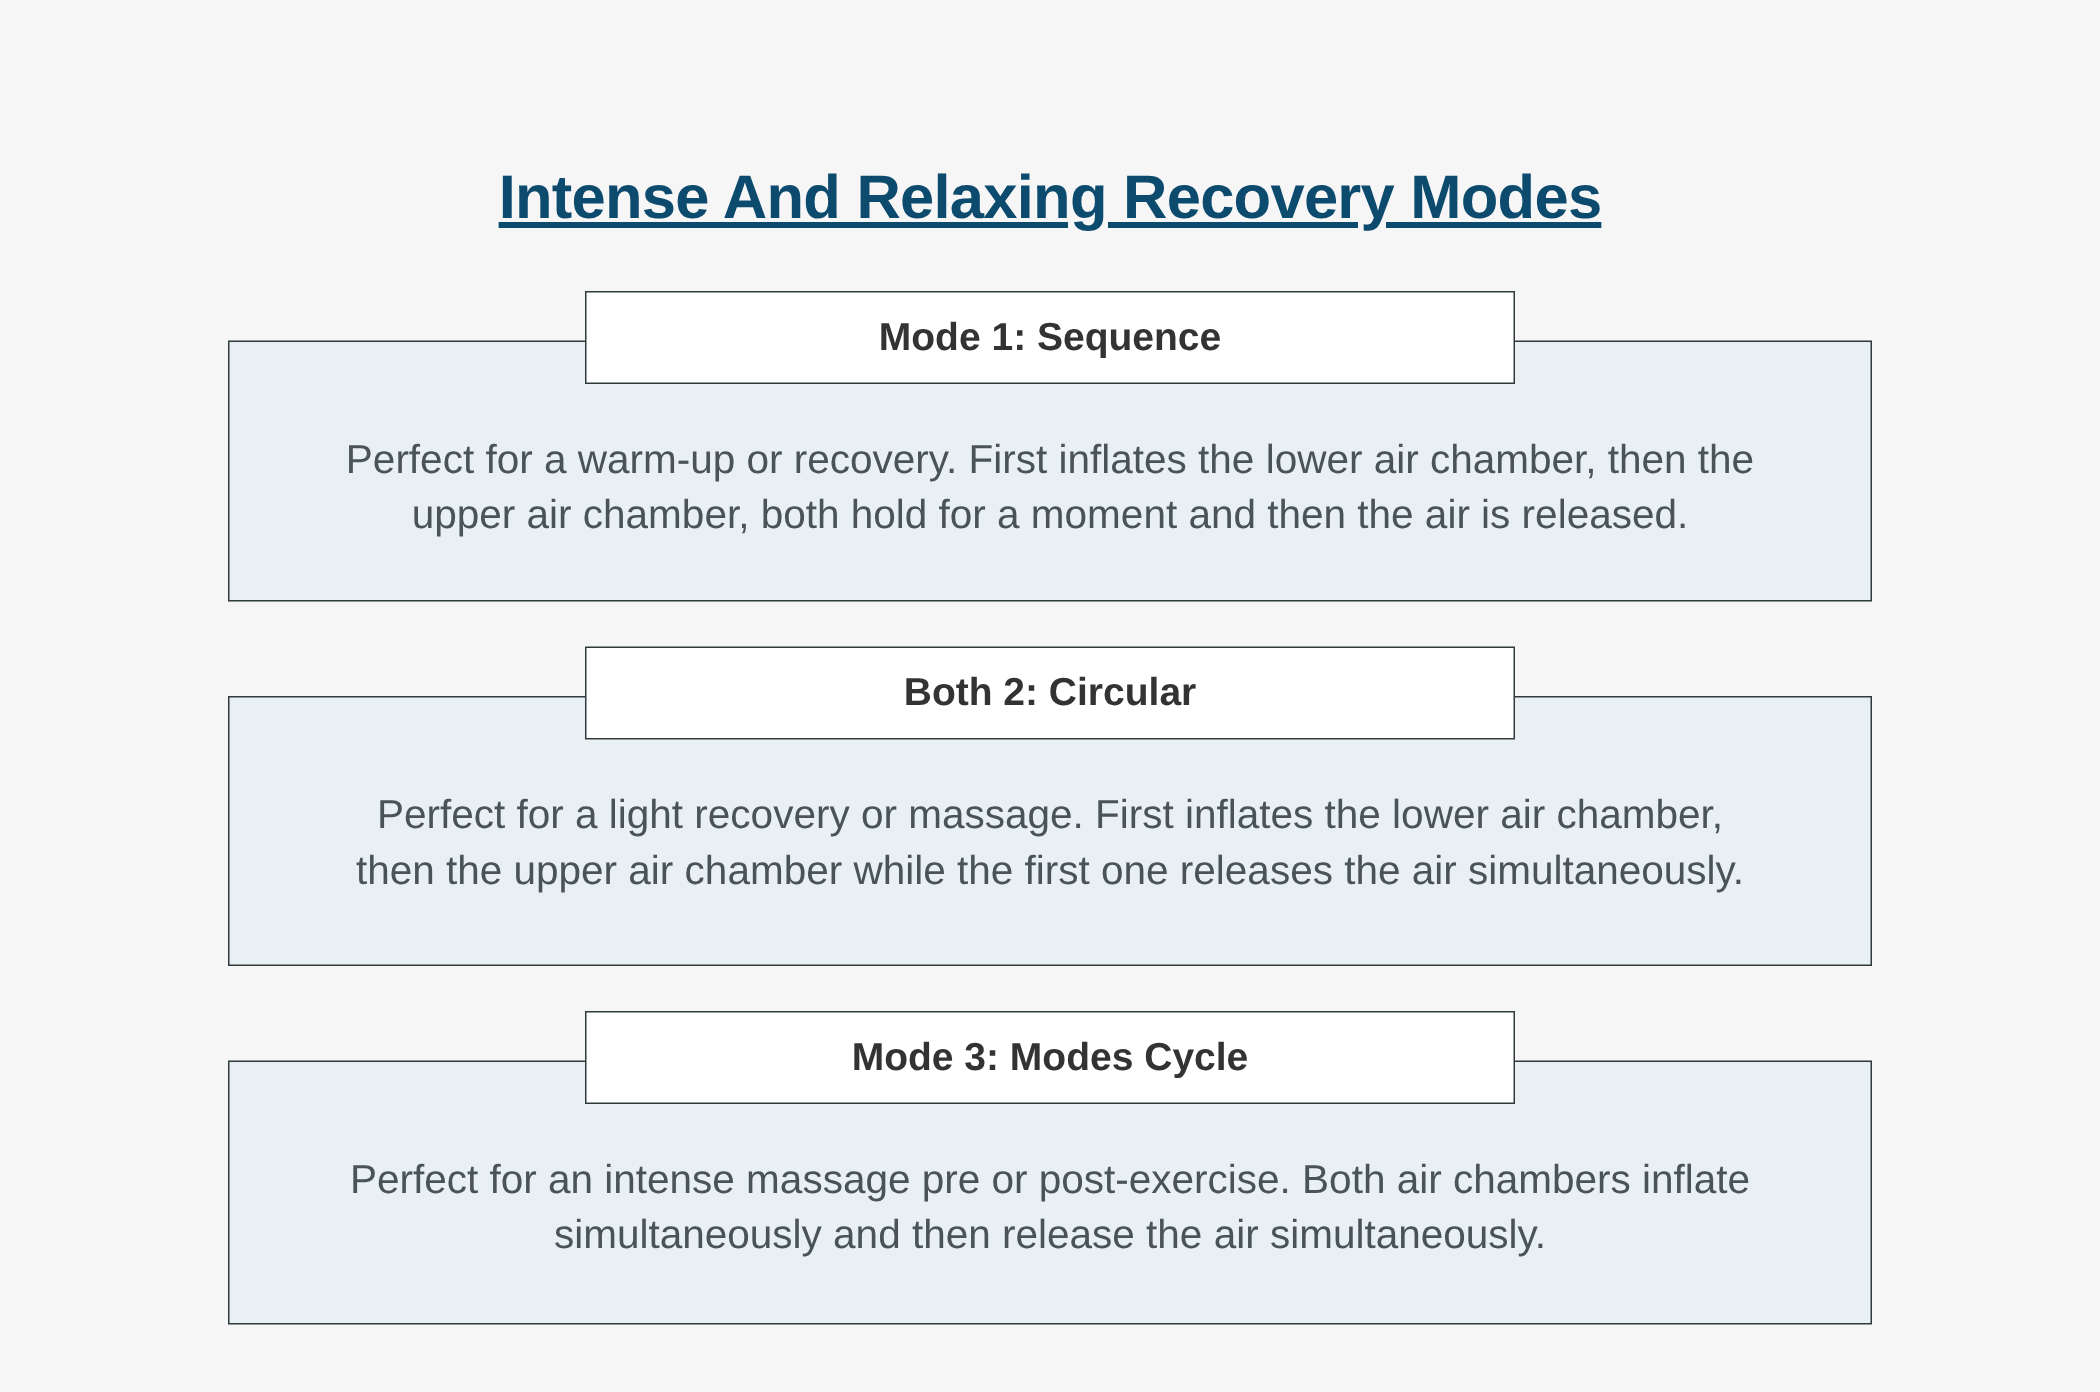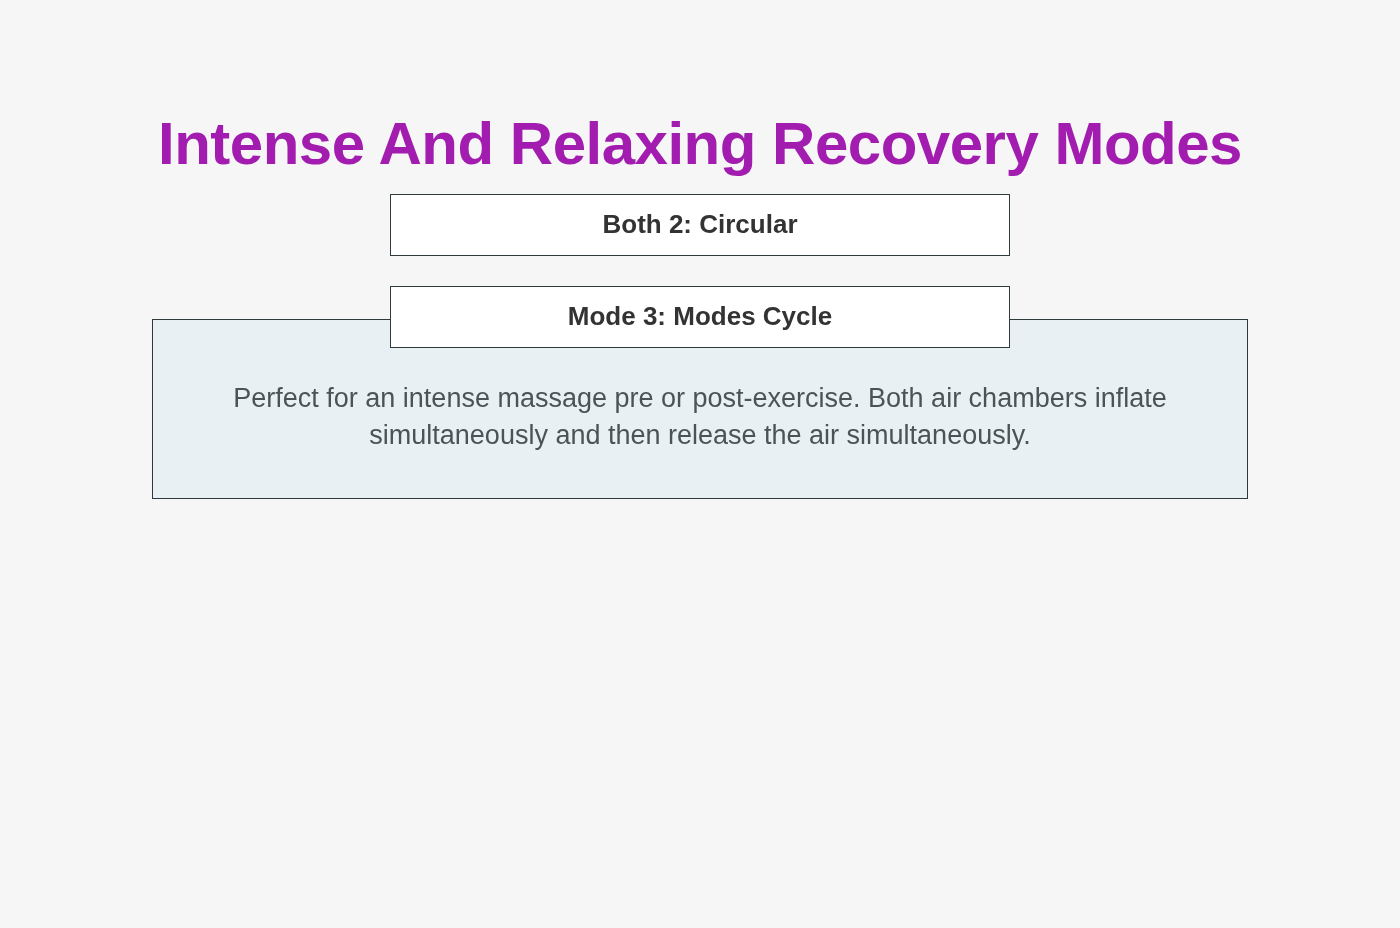--- a/index.html
+++ b/index.html
@@ -22,26 +22,27 @@
     background: #f6f6f6;
   }
 
   
   .page-title {
     position: absolute;
     top: 66px;
     left: 0;
     width: 1400px;
     text-align: center;
-    font-size: 60px;
+    font-size: 41px;
     line-height: 76px;
     font-weight: bold;
     letter-spacing: -0.5px;
-    color: #a21caf;
+    color: #0c4a6e;
     white-space: nowrap;
+    text-decoration: underline;
   }
 
   
   .modes {
     position: absolute;
     top: 194px;
     left: 0;
     width: 1400px;
   }
 
@@ -93,23 +94,28 @@
 </style>
 </head>
 <body>
 
 <div class="page">
 
   <h1 class="page-title">Intense And Relaxing Recovery Modes</h1>
 
   <div class="modes">
 
+    <section class="mode-block">
+      <div class="mode-header">Mode 1: Sequence</div>
+      <div class="mode-body">Perfect for a warm-up or recovery. First inflates the lower air chamber, then the upper air chamber, both hold for a moment and then the air is released.</div>
+    </section>
 
     <section class="mode-block">
       <div class="mode-header">Both 2: Circular</div>
+      <div class="mode-body">Perfect for a light recovery or massage. First inflates the lower air chamber, then the upper air chamber while the first one releases the air simultaneously.</div>
     </section>
 
     <section class="mode-block">
       <div class="mode-header">Mode 3: Modes Cycle</div>
       <div class="mode-body">Perfect for an intense massage pre or post-exercise. Both air chambers inflate simultaneously and then release the air simultaneously.</div>
     </section>
 
   </div>
 </div>
 

